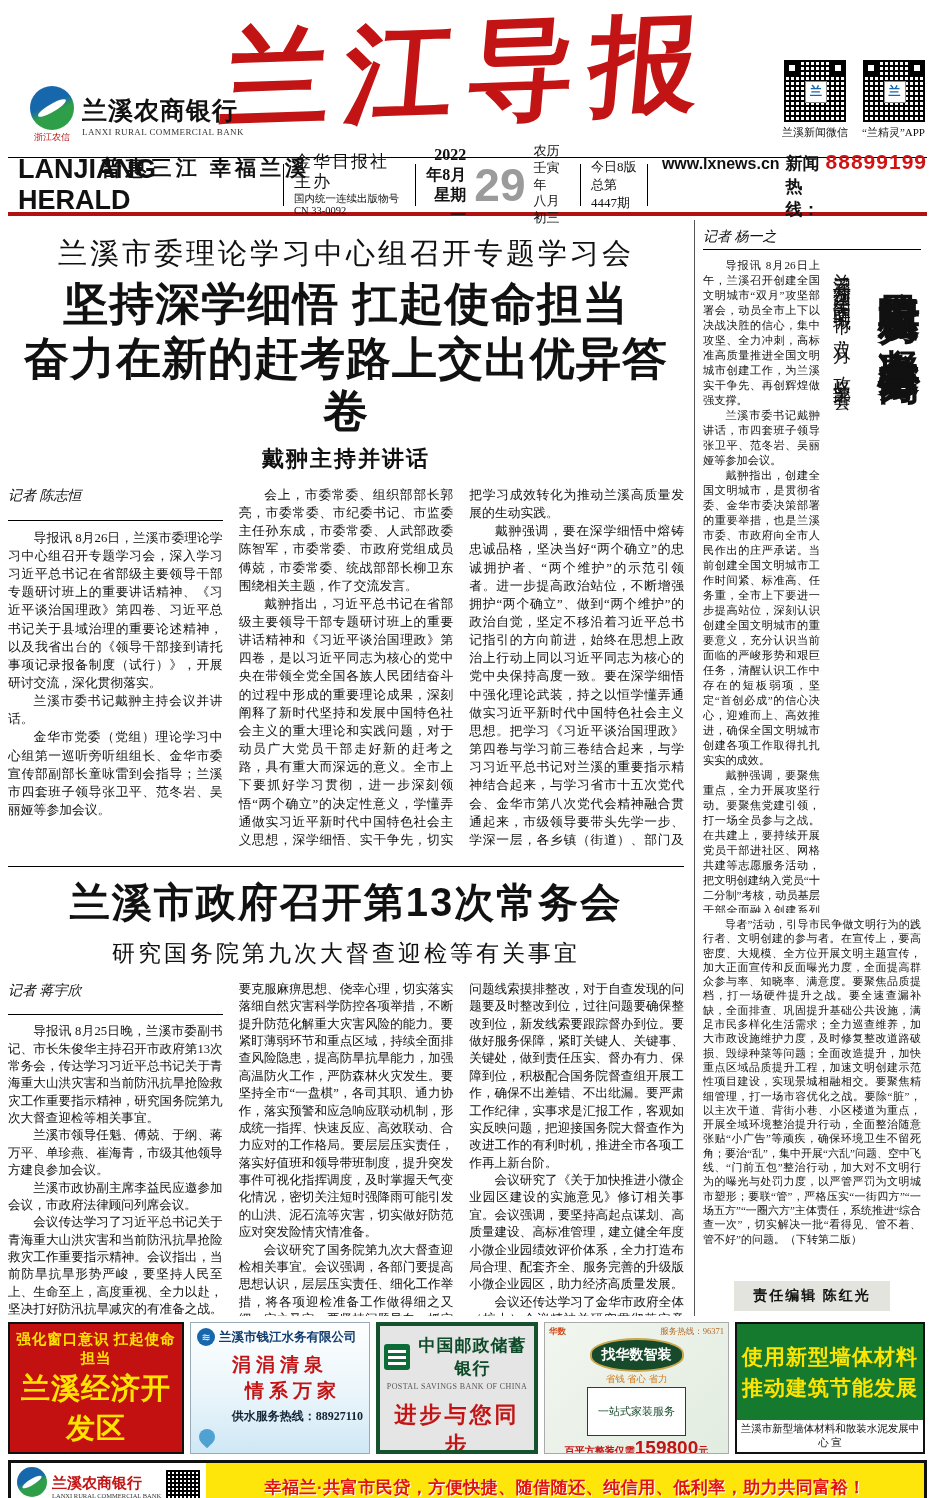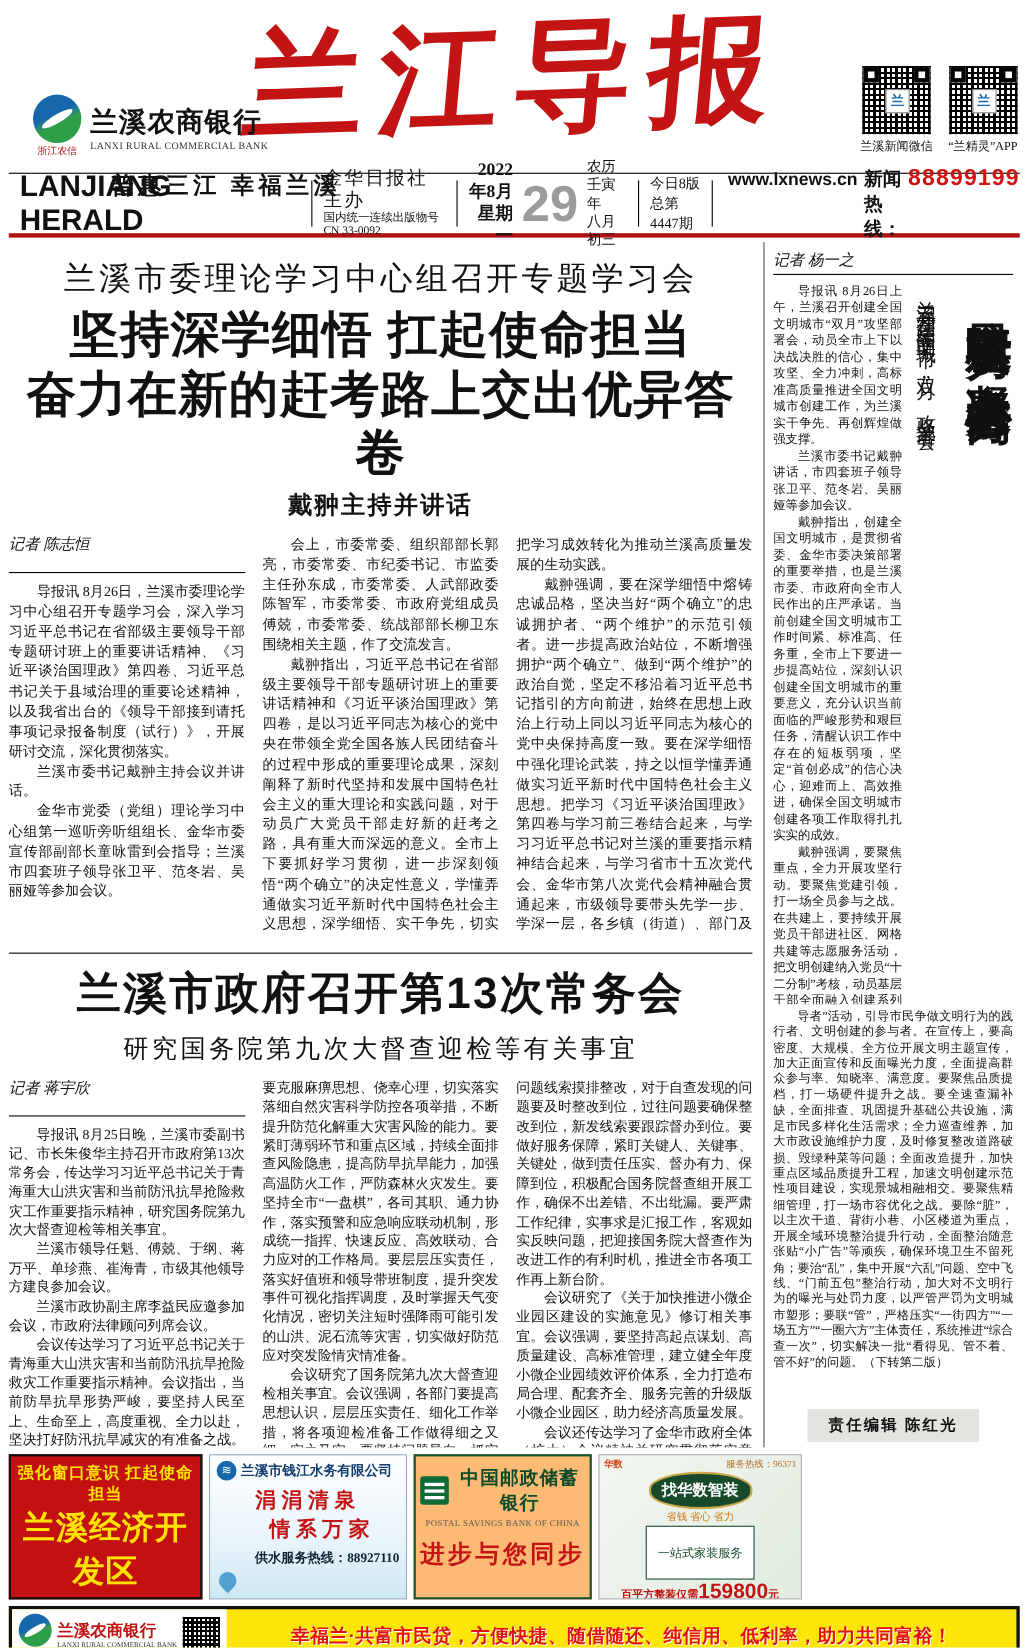--- a/index.html
+++ b/index.html
@@ -92,21 +92,21 @@
       padding:5px 6px;}
   .adw-head{display:flex;align-items:center;gap:4px;}
   .water-logo{width:18px;height:18px;border-radius:50%;background:#1767ad;color:#fff;font-size:11px;
       line-height:18px;text-align:center;flex:0 0 18px;}
   .adw-company{font-weight:900;font-size:12.5px;color:#123c6e;}
   .adw-slogan{color:#c21414;font-weight:900;font-size:19px;letter-spacing:5px;margin-top:6px;text-align:center;line-height:1.35;}
   .adw-slogan .s2{display:block;padding-left:26px;}
   .adw-hot{font-size:12px;font-weight:bold;color:#123;text-align:right;margin-top:5px;}
   .drop{position:absolute;left:8px;bottom:8px;width:16px;height:16px;background:#2d8ec9;border-radius:50% 50% 50% 0;
       transform:rotate(-45deg);opacity:.8;}
-  .ad-psbc{flex:0 0 162px;border:2px solid #14532d;background:#fdba74;text-align:center;padding:8px 4px;}
+  .ad-psbc{flex:0 0 162px;border:4px solid #14532d;background:#e5e5e5;text-align:center;padding:8px 4px;}
   .psbc-row{display:flex;align-items:center;justify-content:center;gap:5px;}
   .psbc-logo{width:26px;height:26px;background:#0c6b37;border-radius:3px;position:relative;flex:0 0 26px;}
   .psbc-logo::before{content:"";position:absolute;left:4px;top:6px;width:18px;height:3px;background:#fff;
       box-shadow:0 6px 0 #fff,0 12px 0 #fff;}
   .psbc-name{font-weight:900;font-size:17px;color:#0c4a28;letter-spacing:1px;}
   .psbc-en{font-size:8px;color:#555;letter-spacing:.4px;margin-top:2px;}
   .psbc-slogan{color:#c21414;font-weight:900;font-size:22px;letter-spacing:3px;margin-top:9px;}
   .ad-huashu{flex:0 0 185px;border:1px solid #aaa;background:linear-gradient(135deg,#f2f6f0,#e2ece0);
       text-align:center;padding:3px 4px;}
   .adh-top{display:flex;justify-content:space-between;font-size:8.5px;color:#b36a28;}
@@ -307,20 +307,27 @@
       </div>
       <div><span class="adh-badge">找华数智装</span></div>
       <div class="adh-sub">省钱 省心 省力</div>
       <div><span class="adh-ribbon">一站式家装服务</span></div>
       <div class="adh-price">
         <span>百平方整装仅需</span><span class="num">159800</span><span>元</span>
       </div>
 
     </div>
 
+    <div class="ad ad-wall">
+      <div class="adwall-main">
+        <div class="adwall-line">使用新型墙体材料</div>
+        <div class="adwall-line">推动建筑节能发展</div>
+      </div>
+      <div class="adwall-foot">兰溪市新型墙体材料和散装水泥发展中心  宣</div>
+    </div>
   </div>
 
   <div class="banner">
     <div class="banner-left">
       <div>
         <div class="bank-logo"></div>
         <div class="bl-union">浙江农信</div>
       </div>
       <div>
         <div class="bl-name">兰溪农商银行</div>

